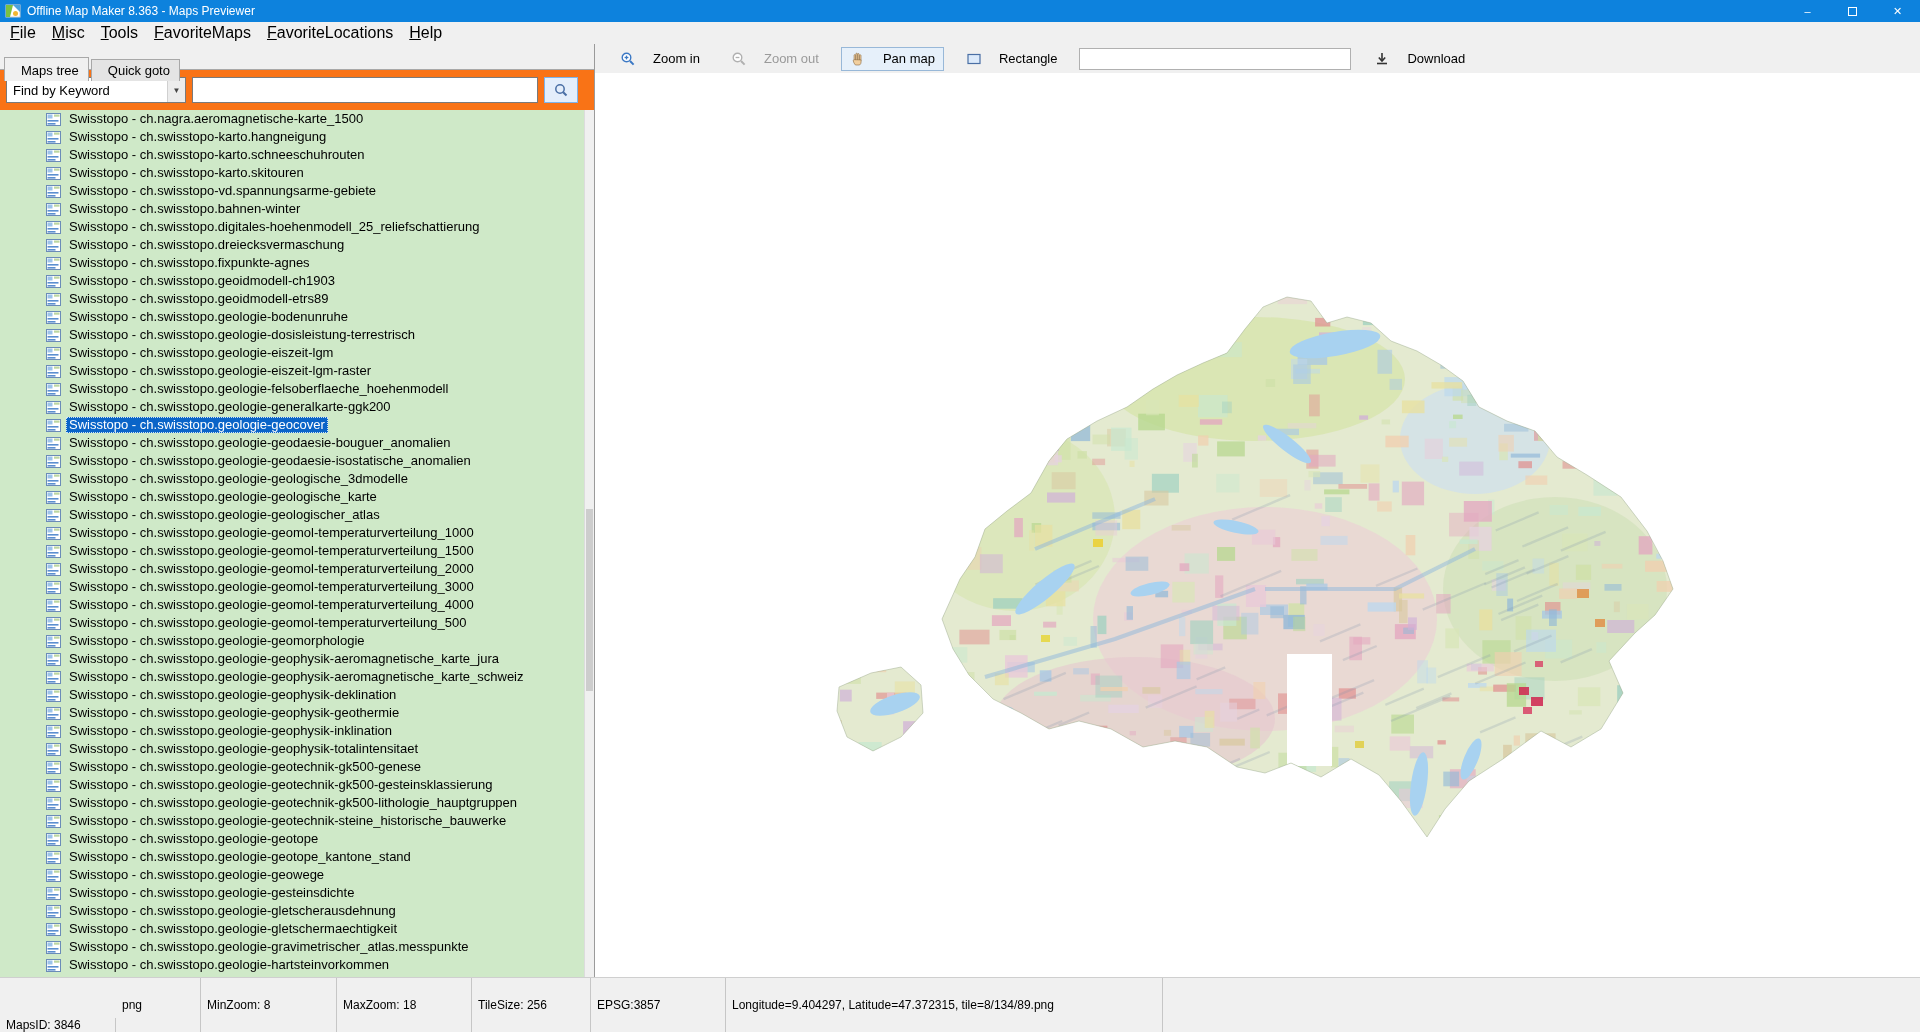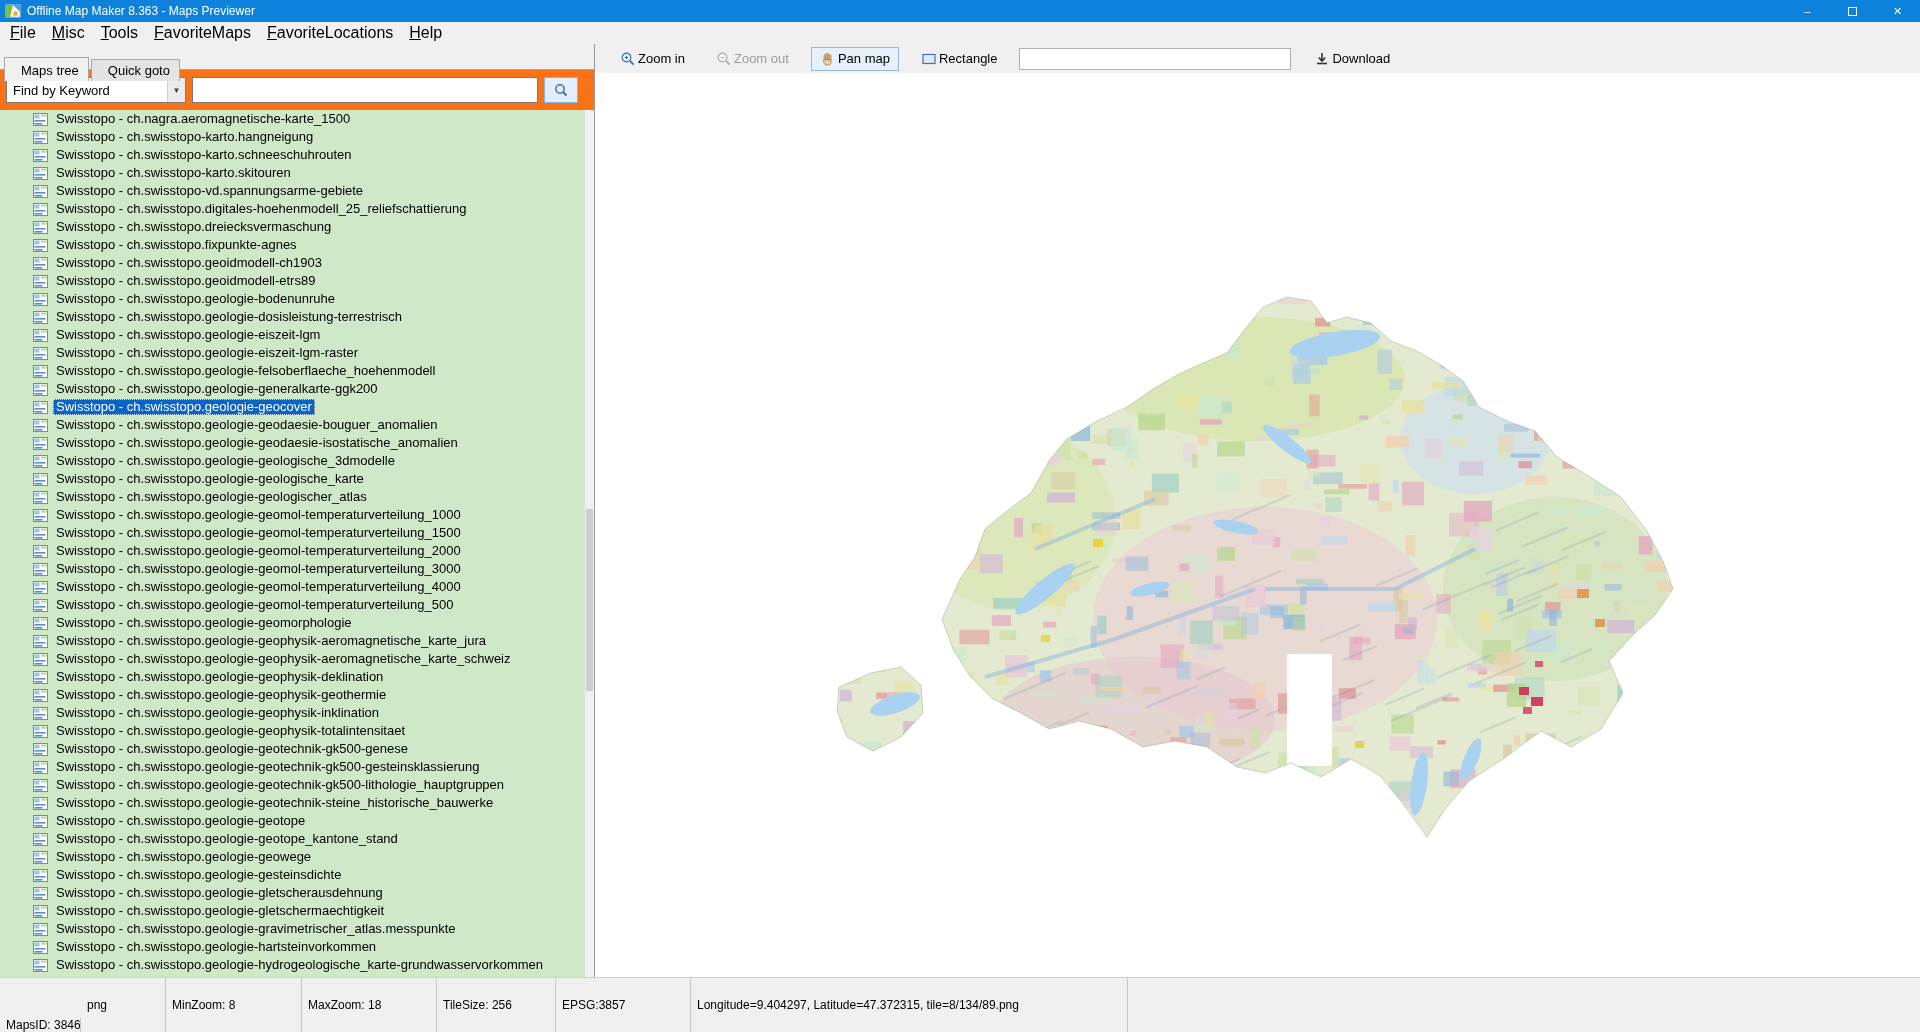--- a/index.html
+++ b/index.html
@@ -28,32 +28,32 @@
   .tab.active{background:#f0f0f0;padding-top:5px;z-index:2}
 
   .search-row{flex:0 0 40px;display:flex;align-items:center;gap:6px;padding:0 6px;background:#f97316}
   .combo{width:180px;height:26px;background:#fff;border:1px solid #7a7a7a;display:flex;align-items:center;padding-left:6px;font-size:13px}
   .combo-arrow{margin-left:auto;width:18px;height:24px;display:flex;align-items:center;justify-content:center;font-size:8px;color:#444;background:#ececec;border-left:1px solid #d0d0d0}
   .search-input{width:346px;height:26px;border:1px solid #7a7a7a;background:#fff;font-size:13px;padding:0 5px;outline:none;font-family:"Liberation Sans",sans-serif}
   .search-btn{width:34px;height:26px;border:1px solid #7eb4ea;background:#e4eefb;display:flex;align-items:center;justify-content:center;cursor:default}
 
   
   .tree{flex:1 1 auto;background:#cfe9c8;position:relative;overflow:hidden;min-height:0}
-  .tree-row{height:18px;display:flex;align-items:center;padding-left:33px;white-space:nowrap;cursor:default}
+  .tree-row{height:18px;display:flex;align-items:center;padding-left:46px;white-space:nowrap;cursor:default}
   .tree-icon{width:15px;height:13px;flex:0 0 15px;margin-right:5px;line-height:0}
   .tree-icon svg{width:15px;height:13px}
   .tree-label{padding:0 3px;line-height:16px;font-size:13px}
   .tree-row.selected .tree-label{background:#0a64c8;color:#ffffff;outline:1px dotted #cfe4f7;outline-offset:-1px}
   .tree-scrollbar{position:absolute;top:0;right:0;width:10px;height:100%;background:#f0f0f0;border-left:1px solid #dcdcdc}
   .tree-scroll-thumb{position:absolute;left:1px;right:1px;top:46%;height:21%;background:#cdcdcd}
 
   
   .right-panel{flex:1 1 auto;display:flex;flex-direction:column;background:#fff;min-width:0}
   .map-toolbar{flex:0 0 29px;background:#f0f0f0;display:flex;align-items:center;padding-left:16px;font-size:13px}
-  .tb-btn{display:flex;align-items:center;gap:2px;padding:3px 8px;margin-right:13px;border:1px solid transparent;background:transparent;cursor:default;white-space:nowrap}
+  .tb-btn{display:flex;align-items:center;gap:17px;padding:3px 8px;margin-right:13px;border:1px solid transparent;background:transparent;cursor:default;white-space:nowrap}
   .tb-btn svg{width:16px;height:16px}
   .tb-btn.pressed{border:1px solid #98b8d8;background:#e6f0fa}
   .tb-btn.disabled{color:#9a9a9a}
   .tb-input{width:272px;height:22px;border:1px solid #b0b0b0;background:#fff;margin-right:14px;outline:none;font-family:"Liberation Sans",sans-serif;padding:0 4px}
   .map-area{flex:1 1 auto;position:relative;background:#fff;overflow:hidden}
   #swiss-map{position:absolute;left:240px;top:216px;width:860px;height:570px}
 
   
   .statusbar{flex:0 0 20px;background:#f0f0f0;border-top:1px solid #cfcfcf;display:flex;align-items:stretch;font-size:12px}
   .status-cell{display:flex;align-items:center;padding:0 6px;border-right:1px solid #c6c6c6;white-space:nowrap;overflow:hidden}
@@ -156,20 +156,30 @@
           </div>
           <div class="tree-row">
             <span class="tree-icon"><svg viewBox="0 0 15 13">
                 <rect x="0.5" y="0.5" width="14" height="12" fill="#fff" stroke="#6b8cb8"></rect>
                 <rect x="1.5" y="1.5" width="5" height="4" fill="#9cc3ea"></rect>
                 <rect x="8" y="1.5" width="5.5" height="2.2" fill="#bcd6a0"></rect>
                 <rect x="1.5" y="7" width="11" height="1.6" fill="#5b8fd0"></rect>
                 <rect x="1.5" y="10" width="8" height="1.6" fill="#5b8fd0"></rect>
               </svg></span>
             <span class="tree-label">Swisstopo - ch.swisstopo-vd.spannungsarme-gebiete</span>
+          </div>
+          <div class="tree-row">
+            <span class="tree-icon"><svg viewBox="0 0 15 13">
+                <rect x="0.5" y="0.5" width="14" height="12" fill="#fff" stroke="#6b8cb8"></rect>
+                <rect x="1.5" y="1.5" width="5" height="4" fill="#9cc3ea"></rect>
+                <rect x="8" y="1.5" width="5.5" height="2.2" fill="#bcd6a0"></rect>
+                <rect x="1.5" y="7" width="11" height="1.6" fill="#5b8fd0"></rect>
+                <rect x="1.5" y="10" width="8" height="1.6" fill="#5b8fd0"></rect>
+              </svg></span>
+            <span class="tree-label">Swisstopo - ch.swisstopo.bahnen-winter</span>
           </div>
           <div class="tree-row">
             <span class="tree-icon"><svg viewBox="0 0 15 13">
                 <rect x="0.5" y="0.5" width="14" height="12" fill="#fff" stroke="#6b8cb8"></rect>
                 <rect x="1.5" y="1.5" width="5" height="4" fill="#9cc3ea"></rect>
                 <rect x="8" y="1.5" width="5.5" height="2.2" fill="#bcd6a0"></rect>
                 <rect x="1.5" y="7" width="11" height="1.6" fill="#5b8fd0"></rect>
                 <rect x="1.5" y="10" width="8" height="1.6" fill="#5b8fd0"></rect>
               </svg></span>
             <span class="tree-label">Swisstopo - ch.swisstopo.digitales-hoehenmodell_25_reliefschattierung</span>
@@ -1267,21 +1277,21 @@
           <g fill="none" stroke="#9aa88c" stroke-width="1" opacity="0.45">
             <path d="M107,330 L125,290 L140,268 L150,240 L172,222 L196,204 L214,172 L232,150 L262,132 L292,118 L318,100 L342,86 L368,74 L392,64 L410,40 L428,18 L452,8 L476,12 L492,34 L512,28 L536,34 L556,52 L582,62 L606,76 L628,92 L644,118 L672,132 L700,142 L722,168 L752,186 L786,208 L812,242 L828,272 L838,300 L820,326 L800,344 L774,372 L788,404 L766,440 L736,458 L706,442 L668,470 L634,492 L610,520 L592,548 L566,512 L544,486 L516,470 L486,488 L456,474 L430,484 L402,478 L372,458 L340,452 L308,458 L276,440 L244,432 L214,440 L186,424 L158,410 L134,386 L118,360 Z"></path>
             <path d="M4,398 L36,384 L66,378 L86,396 L88,424 L66,448 L38,462 L12,448 L2,422 Z"></path>
           </g>
         </svg>
       </div>
     </div>
   </div>
 
   <div class="statusbar">
-      <div class="status-cell" style="width: 81px; flex: 0 0 auto; margin-top: 40px;">MapsID: 3846</div>
+      <div class="status-cell" style="width: 116px; flex: 0 0 auto; margin-top: 40px;">MapsID: 3846</div>
       <div class="status-cell" style="width: 85px; flex: 0 0 auto;">png</div>
       <div class="status-cell" style="width: 136px; flex: 0 0 auto;">MinZoom: 8</div>
       <div class="status-cell" style="width: 135px; flex: 0 0 auto;">MaxZoom: 18</div>
       <div class="status-cell" style="width: 119px; flex: 0 0 auto;">TileSize: 256</div>
       <div class="status-cell" style="width: 135px; flex: 0 0 auto;">EPSG:3857</div>
       <div class="status-cell" style="width: 437px; flex: 0 0 auto;">Longitude=9.404297, Latitude=47.372315, tile=8/134/89.png</div>
     </div>
 
 </div>
 

